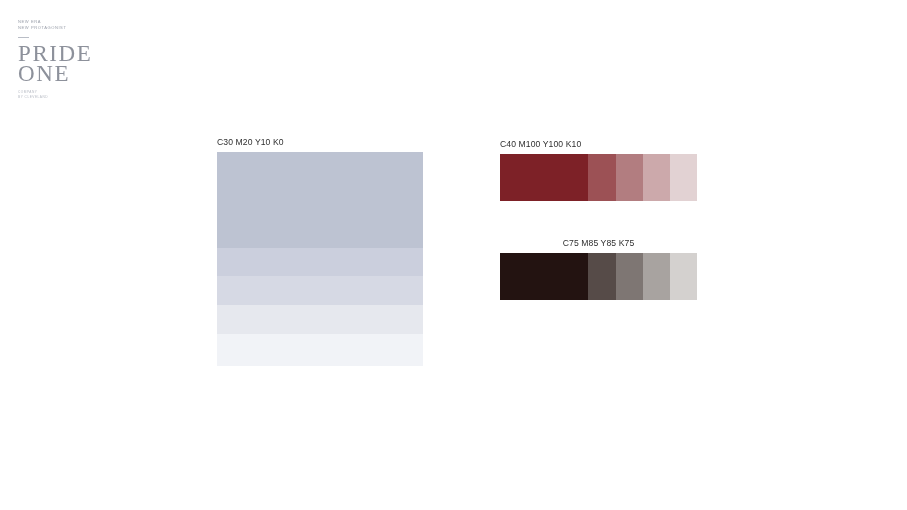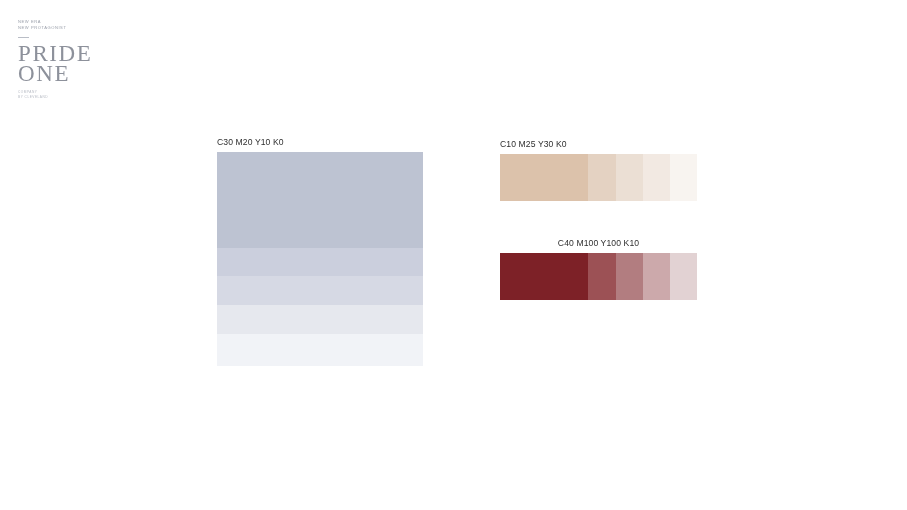--- a/index.html
+++ b/index.html
@@ -137,32 +137,32 @@
         <div class="band" style="background: rgb(203, 207, 221); height: 13.0841%;"></div>
         <div class="band" style="background: rgb(214, 217, 228); height: 13.5514%;"></div>
         <div class="band" style="background: rgb(230, 232, 238); height: 13.5514%;"></div>
         <div class="band" style="background: rgb(241, 243, 247); height: 14.9533%;"></div>
       </div>
     </div>
   </div>
 
 <div class="palette-right">
     <div class="swatch-group">
-      <div class="swatch-label">C10 M25 Y30 K0</div>
-      <div class="stack-horizontal">
-        <div class="band" style="background: rgb(220, 194, 171); width: 44.6701%;"></div>
-        <div class="band" style="background: rgb(228, 210, 194); width: 14.2132%;"></div>
-        <div class="band" style="background: rgb(235, 223, 212); width: 13.7056%;"></div>
-        <div class="band" style="background: rgb(242, 233, 226); width: 13.7056%;"></div>
-        <div class="band" style="background: rgb(248, 244, 240); width: 13.7056%;"></div>
-      </div>
-    </div>
-    <div class="swatch-group">
       <div class="swatch-label">C40 M100 Y100 K10</div>
       <div class="stack-horizontal">
         <div class="band" style="background: rgb(125, 33, 39); width: 44.6701%;"></div>
         <div class="band" style="background: rgb(156, 81, 85); width: 14.2132%;"></div>
         <div class="band" style="background: rgb(178, 125, 128); width: 13.7056%;"></div>
         <div class="band" style="background: rgb(204, 169, 171); width: 13.7056%;"></div>
         <div class="band" style="background: rgb(226, 210, 211); width: 13.7056%;"></div>
       </div>
     </div>
+    <div class="swatch-group">
+      <div class="swatch-label">C75 M85 Y85 K75</div>
+      <div class="stack-horizontal">
+        <div class="band" style="background: rgb(35, 19, 17); width: 44.6701%;"></div>
+        <div class="band" style="background: rgb(86, 75, 72); width: 14.2132%;"></div>
+        <div class="band" style="background: rgb(126, 118, 115); width: 13.7056%;"></div>
+        <div class="band" style="background: rgb(168, 163, 160); width: 13.7056%;"></div>
+        <div class="band" style="background: rgb(212, 209, 207); width: 13.7056%;"></div>
+      </div>
+    </div>
   </div>
 
 </body></html>

